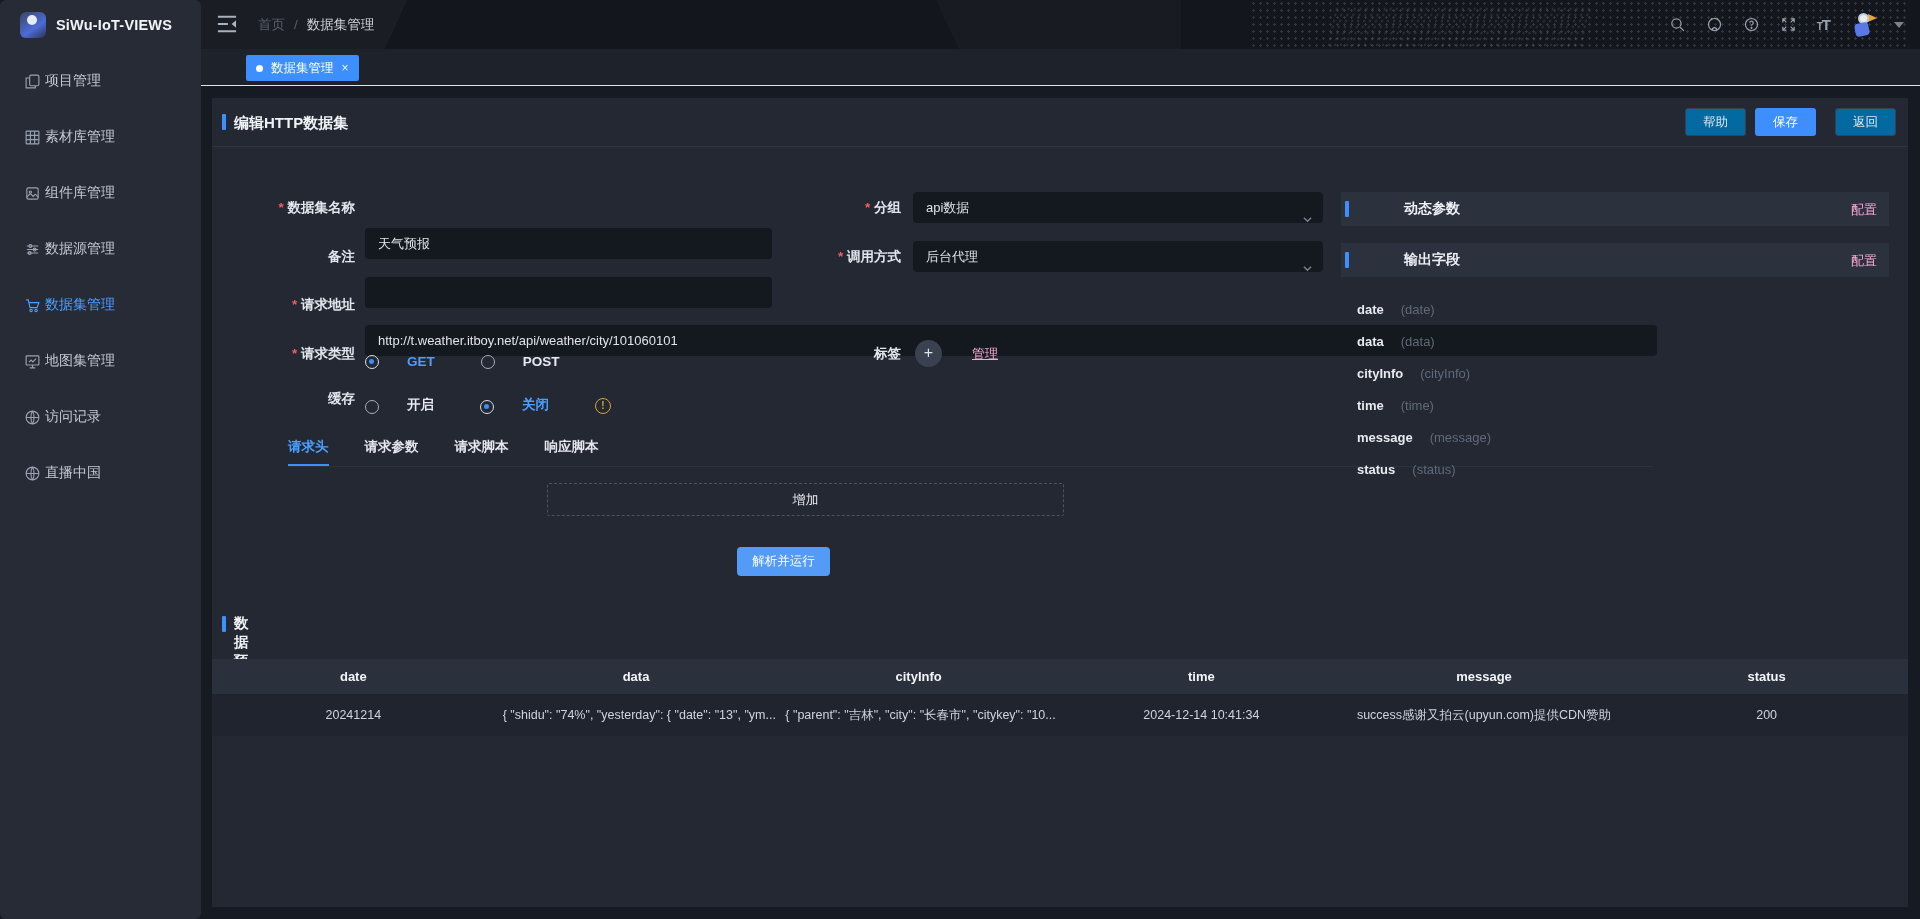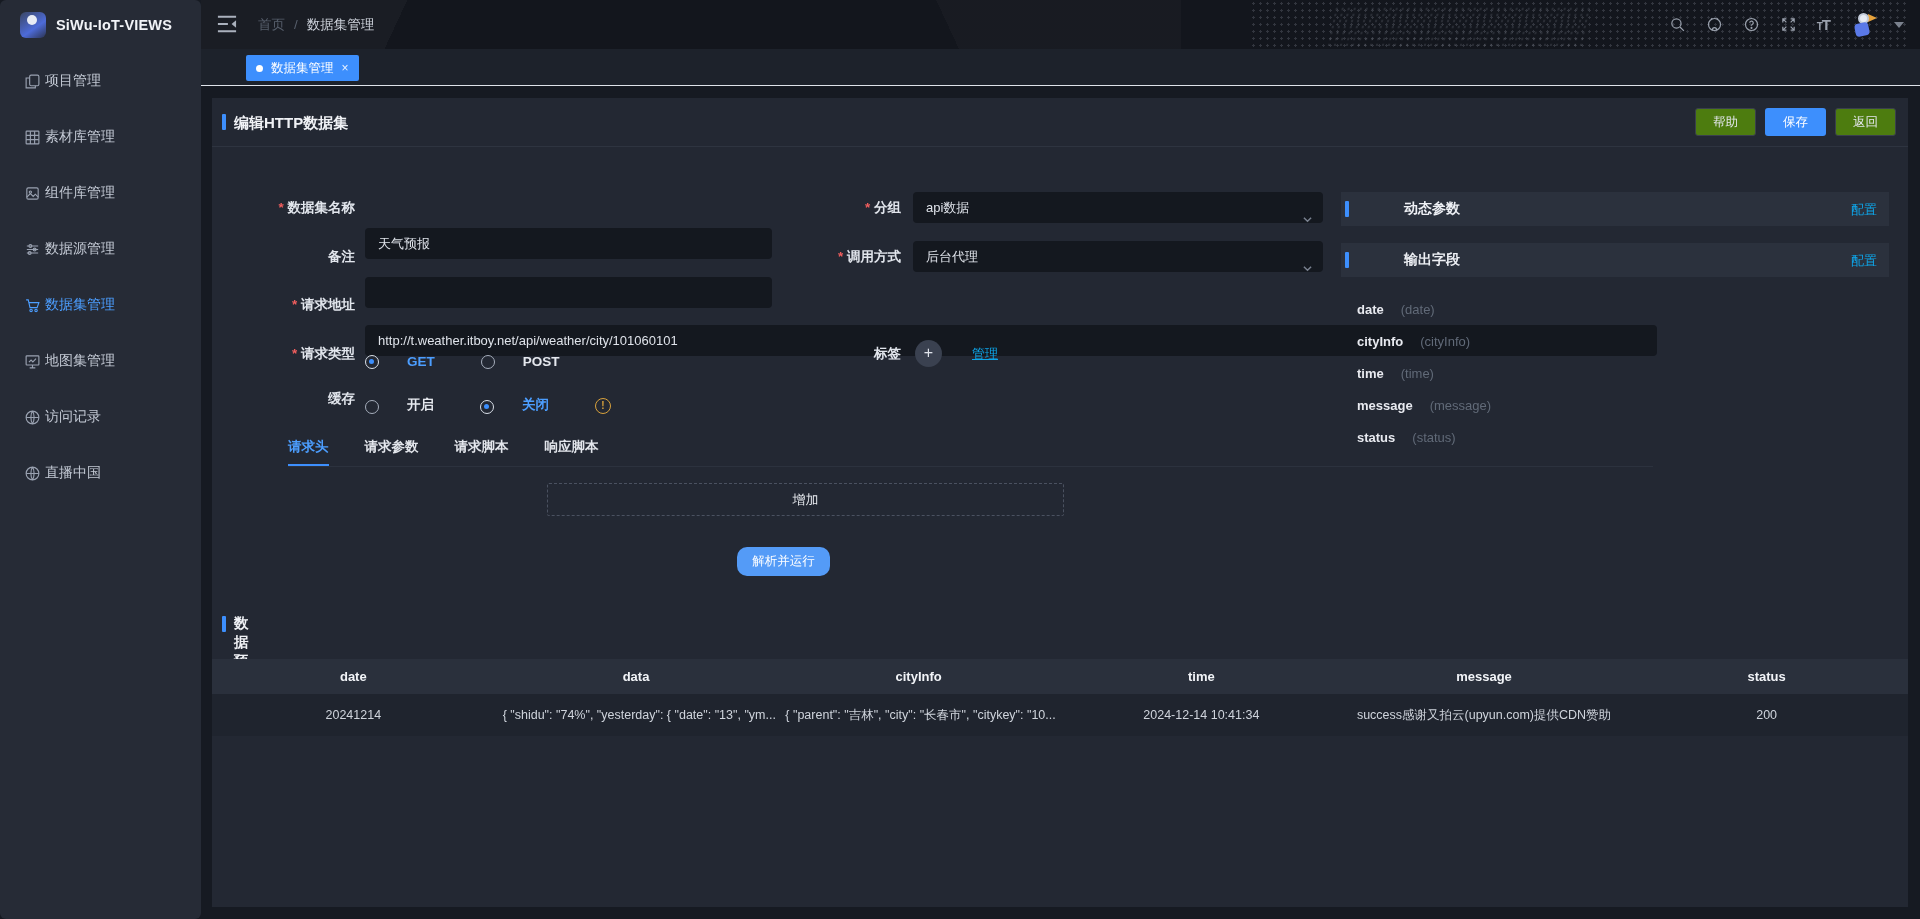--- a/index.html
+++ b/index.html
@@ -55,50 +55,50 @@
   .tab-close { font-size:12px; color:#eaf2ff; cursor:pointer; line-height:1; }
 
   
   .main-card { position:absolute; left:212px; top:98px; width:1696px; height:809px; background:#232833; }
   .card-header { position:relative; height:48px; }
   .sec-bar { position:absolute; width:4px; height:16px; background:#3d8ffd; border-radius:1px; }
   .card-header .sec-bar { left:10px; top:16px; }
   .card-title { position:absolute; left:22px; top:16px; font-size:15px; font-weight:bold; color:#f0f2f6; }
   .hdr-actions { position:absolute; right:12px; top:10px; display:flex; gap:9px; }
   .btn { height:28px; padding:0 17px; border-radius:3px; font-size:12.5px; display:flex; align-items:center; cursor:pointer; border:1px solid transparent; }
-  .btn-dark { background:#4d7c0f; color:#e3e6ec; border-color:#3a404d; }
+  .btn-dark { background:#0369a1; color:#e3e6ec; border-color:#3a404d;margin-left:10px; }
   .btn-blue { background:#3d8ffd; color:#fff; }
   .hdr-divider { position:absolute; left:0; right:0; top:48px; height:1px; background:#2e3440; }
 
   
   .flabel { position:absolute; text-align:right; font-size:13.5px; font-weight:bold; color:#e2e6ed; line-height:31px; }
   .req:before { content:"* "; color:#f25e5e; font-weight:bold; }
   .tinput { position:absolute; height:31px; background:#14181f; border-radius:4px; color:#dfe3ea; font-size:13px; line-height:31px; padding:0 13px; cursor:text;margin-top:36px; }
   .tselect { position:absolute; height:31px; background:#14181f; border-radius:4px; color:#dfe3ea; font-size:13px; line-height:31px; padding:0 30px 0 13px; cursor:pointer; }
   .sel-arrow { position:absolute; right:11px; top:12px; width:9px; height:9px; }
   .sel-arrow svg { width:9px; height:9px; stroke:#7a8290; stroke-width:1.6; fill:none; }
   .radio-row { position:absolute; display:flex; align-items:flex-end; height:31px; gap:28px; }
   .radio { width:14px; height:14px; border-radius:50%; border:1.5px solid #a6aebc; cursor:pointer; position:relative; flex:0 0 auto; }
   .radio.sel { border-color:#d9dfe8; }
   .radio.sel:after { content:""; position:absolute; left:3px; top:3px; width:5px; height:5px; border-radius:50%; background:#3d8ffd; }
   .radio-lbl { font-size:13.5px; font-weight:bold; color:#e5e8ee; cursor:pointer; margin-right:18px; }
   .radio-lbl.on { color:#4c9eff; }
   .warn-ic { width:16px; height:16px; border-radius:50%; border:1.5px solid #d9a23c; color:#d9a23c; font-size:10px; font-weight:bold; text-align:center; line-height:13px; cursor:pointer; }
   .plus-btn { position:absolute; width:27px; height:27px; border-radius:50%; background:#3a4150; color:#dfe3ea; text-align:center; line-height:25px; font-size:16px; cursor:pointer; }
-  .link { color:#0ea5e9; font-size:13px; cursor:pointer;padding-left:16px; }
+  .link { color:#f9a8d4; font-size:13px; cursor:pointer;padding-left:16px; }
 
   
   .req-tabs { position:absolute; left:76px; top:340px; width:1365px; height:29px; border-bottom:1px solid #2c323e; display:flex; gap:36px; }
   .req-tab { font-size:13.5px; font-weight:bold; color:#e3e6ec; cursor:pointer; padding-bottom:9px; position:relative; }
   .req-tab.active { color:#4c9eff; }
   .req-tab.active:after { content:""; position:absolute; left:0; right:0; bottom:0; height:2px; background:#3d8ffd; }
 
   .add-btn { position:absolute; left:335px; top:385px; width:517px; height:33px; border:1px dashed #4a5160; border-radius:2px;
              color:#e8ebf0; font-size:13px; display:flex; align-items:center; justify-content:center; cursor:pointer; }
-  .run-btn { position:absolute; left:525px; top:449px; width:93px; height:29px; background:#549bf7; border-radius:10px;
+  .run-btn { position:absolute; left:525px; top:449px; width:93px; height:29px; background:#549bf7; border-radius:4px;
              color:#fff; font-size:12.5px; display:flex; align-items:center; justify-content:center; cursor:pointer; }
 
   
   .rpanel { position:absolute; left:1129px; top:94px; width:548px; }
   .rp-head { position:relative; height:34px; background:#2b313d; margin-bottom:17px; }
   .rp-head .sec-bar { left:4px; top:9px; }
   .rp-title { position:absolute; left:16px; top:8px; font-size:14px; font-weight:bold; color:#eef0f5;margin-left:47px; }
   .rp-cfg { position:absolute; right:12px; top:9px; font-size:13px; }
   .rp-fields { position:relative; }
   .rp-field { height:32px; line-height:32px; padding-left:16px; font-size:13px; }
@@ -325,20 +325,23 @@
       <div class="rp-head">
         <span class="sec-bar"></span>
         <span class="rp-title">输出字段</span>
         <span class="rp-cfg link">配置</span>
       </div>
       <div class="rp-fields">
         <div class="rp-field">
           <span class="fname">date</span><span class="falias">(date)</span>
         </div>
         <div class="rp-field">
+          <span class="fname">data</span><span class="falias">(data)</span>
+        </div>
+        <div class="rp-field">
           <span class="fname">cityInfo</span><span class="falias">(cityInfo)</span>
         </div>
         <div class="rp-field">
           <span class="fname">time</span><span class="falias">(time)</span>
         </div>
         <div class="rp-field">
           <span class="fname">message</span><span class="falias">(message)</span>
         </div>
         <div class="rp-field">
           <span class="fname">status</span><span class="falias">(status)</span>

